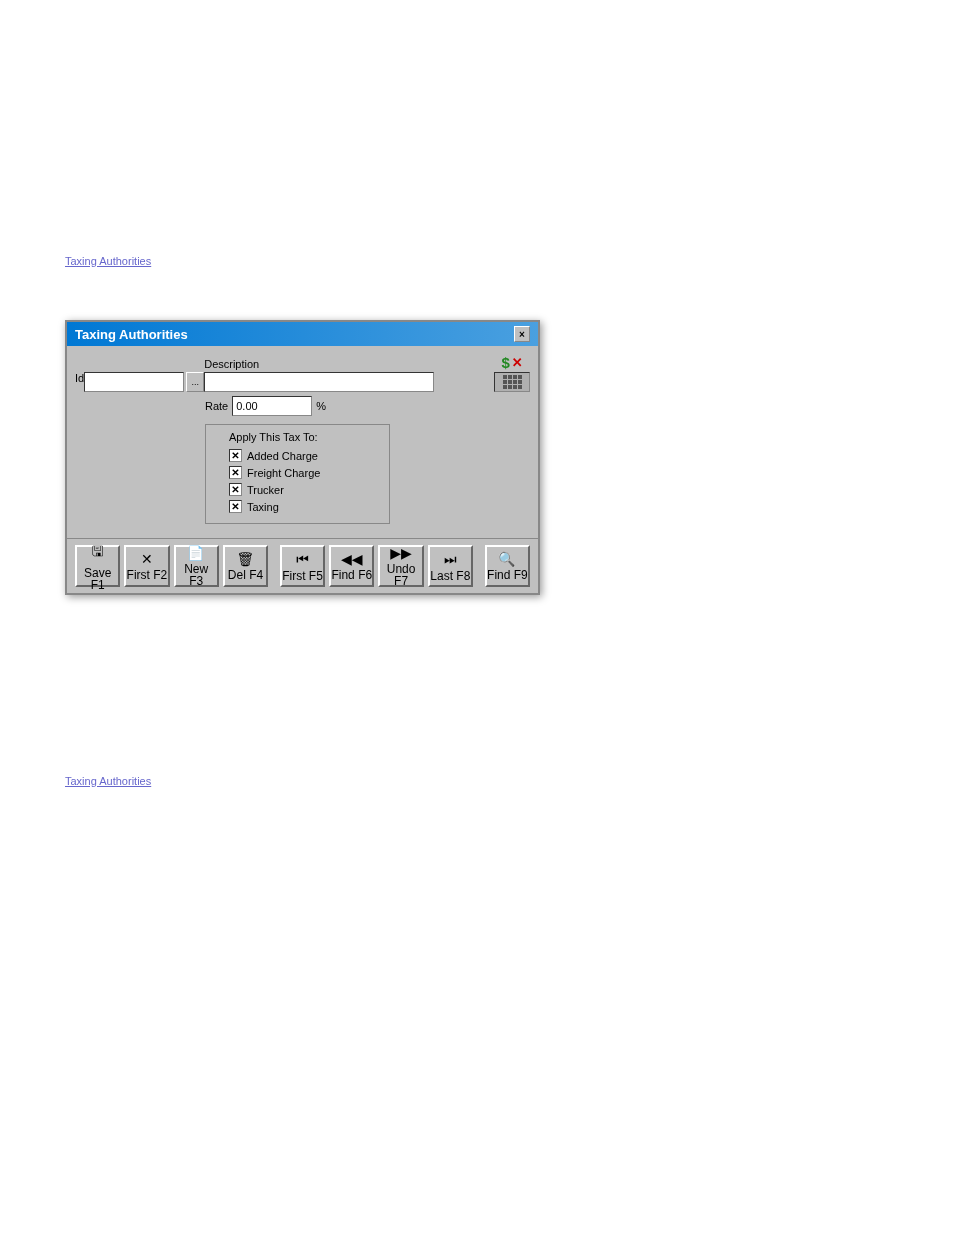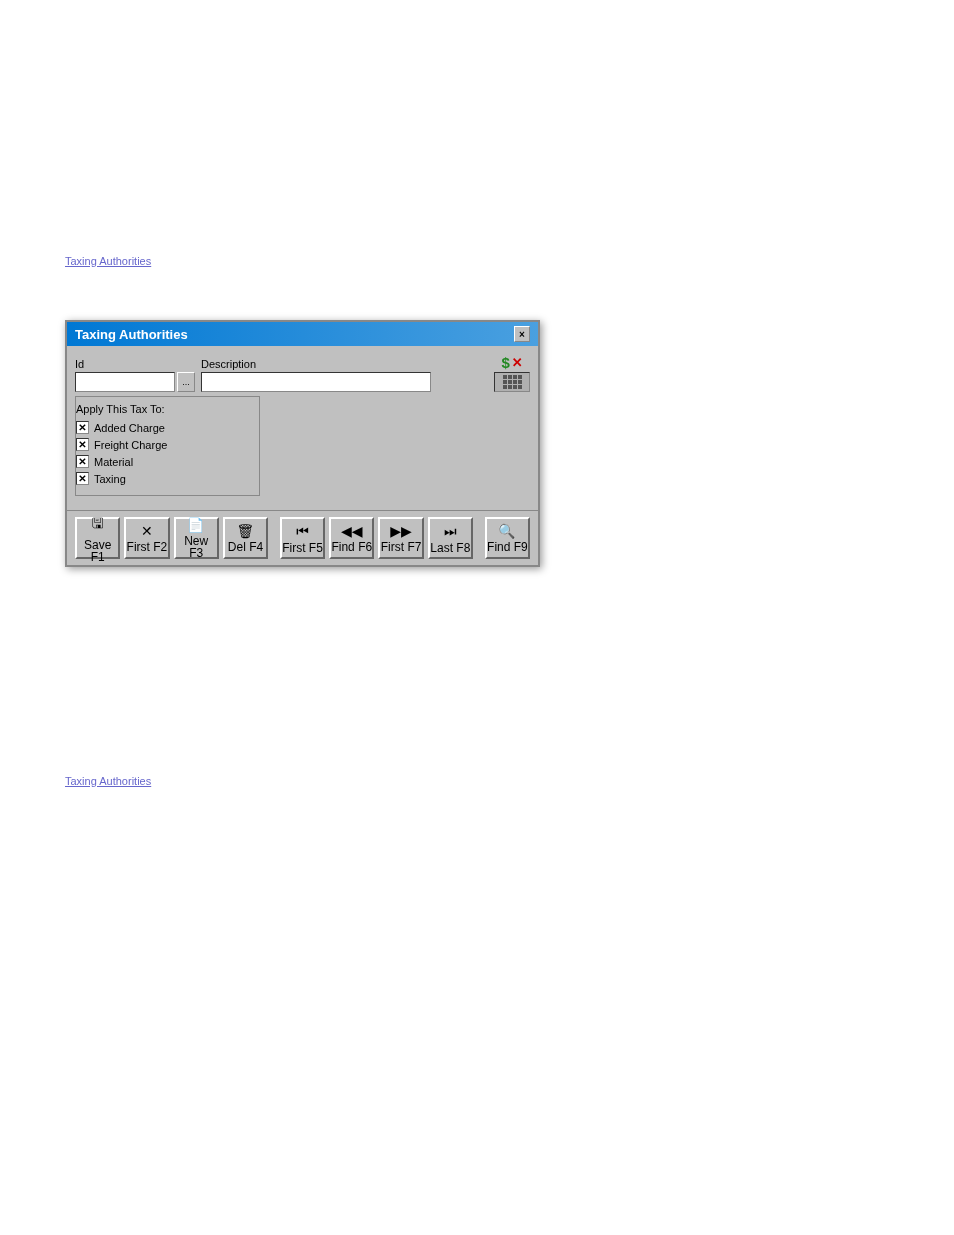--- a/index.html
+++ b/index.html
@@ -102,21 +102,22 @@
       display: flex;
       align-items: center;
       margin-left: 130px;
       margin-bottom: 8px;
       gap: 4px;
     }
 
     
     .groupbox {
       border: 1px solid #888;
-      padding: 6px 0;
+      margin-left: 130px;
+      padding: 6px 23px;
       margin-bottom: 6px;
       background: #c0c0c0;
       width: 185px;
     }
 
     .groupbox-legend {
       font-size: 11px;
       font-weight: normal;
       margin-bottom: 6px;
     }
@@ -193,21 +194,21 @@
 
   <div class="dialog-titlebar">
     <span>Taxing Authorities</span>
     <div class="dialog-close-btn">×</div>
   </div>
 
   <div class="dialog-body">
 
     <div style="display:flex; align-items:flex-end; margin-bottom:4px;">
 
-      <div style="display:flex; flex-direction:column; margin-right:6px;">
+      <div style="display:flex; margin-right:0;">
         <span style="font-size:11px; margin-bottom:2px;">Id</span>
         <div style="display:flex; align-items:center; gap:2px;">
           <input type="text" class="field-input field-input-id" value="" style="">
           <button class="browse-btn">...</button>
         </div>
       </div>
 
       <div style="display:flex; flex-direction:column; flex:1;">
         <span style="font-size:11px; margin-bottom:2px;">Description</span>
         <input type="text" class="field-input field-input-desc" value="" style="">
@@ -230,37 +231,42 @@
             <div style="width:4px;height:4px;background:#555;"></div>
             <div style="width:4px;height:4px;background:#555;"></div>
             <div style="width:4px;height:4px;background:#555;"></div>
             <div style="width:4px;height:4px;background:#555;"></div>
             <div style="width:4px;height:4px;background:#555;"></div>
           </div>
         </div>
       </div>
     </div>
 
+    <div class="rate-row">
+      <span>Rate</span>
+      <input type="text" class="field-input field-input-rate" value="0.00" style="">
+      <span>%</span>
+    </div>
 
     <div class="groupbox">
       <div class="groupbox-legend">Apply This Tax To:</div>
 
       <div class="checkbox-row">
         <div class="checkbox-box">✕</div>
         <span>Added Charge</span>
       </div>
 
       <div class="checkbox-row">
         <div class="checkbox-box">✕</div>
         <span>Freight Charge</span>
       </div>
 
       <div class="checkbox-row">
         <div class="checkbox-box">✕</div>
-        <span>Material</span>
+        <span>Trucker</span>
       </div>
 
       <div class="checkbox-row">
         <div class="checkbox-box">✕</div>
         <span>Taxing</span>
       </div>
     </div>
 
   </div>
 
@@ -293,21 +299,21 @@
       <span class="btn-label">First F5</span>
     </button>
 
     <button class="toolbar-btn">
       <span class="btn-icon">◀◀</span>
       <span class="btn-label">Find F6</span>
     </button>
 
     <button class="toolbar-btn">
       <span class="btn-icon">▶▶</span>
-      <span class="btn-label">First F7</span>
+      <span class="btn-label">Undo F7</span>
     </button>
 
     <button class="toolbar-btn">
       <span class="btn-icon">⏭</span>
       <span class="btn-label">Last F8</span>
     </button>
 
     <div class="toolbar-separator"></div>
 
     <button class="toolbar-btn">

